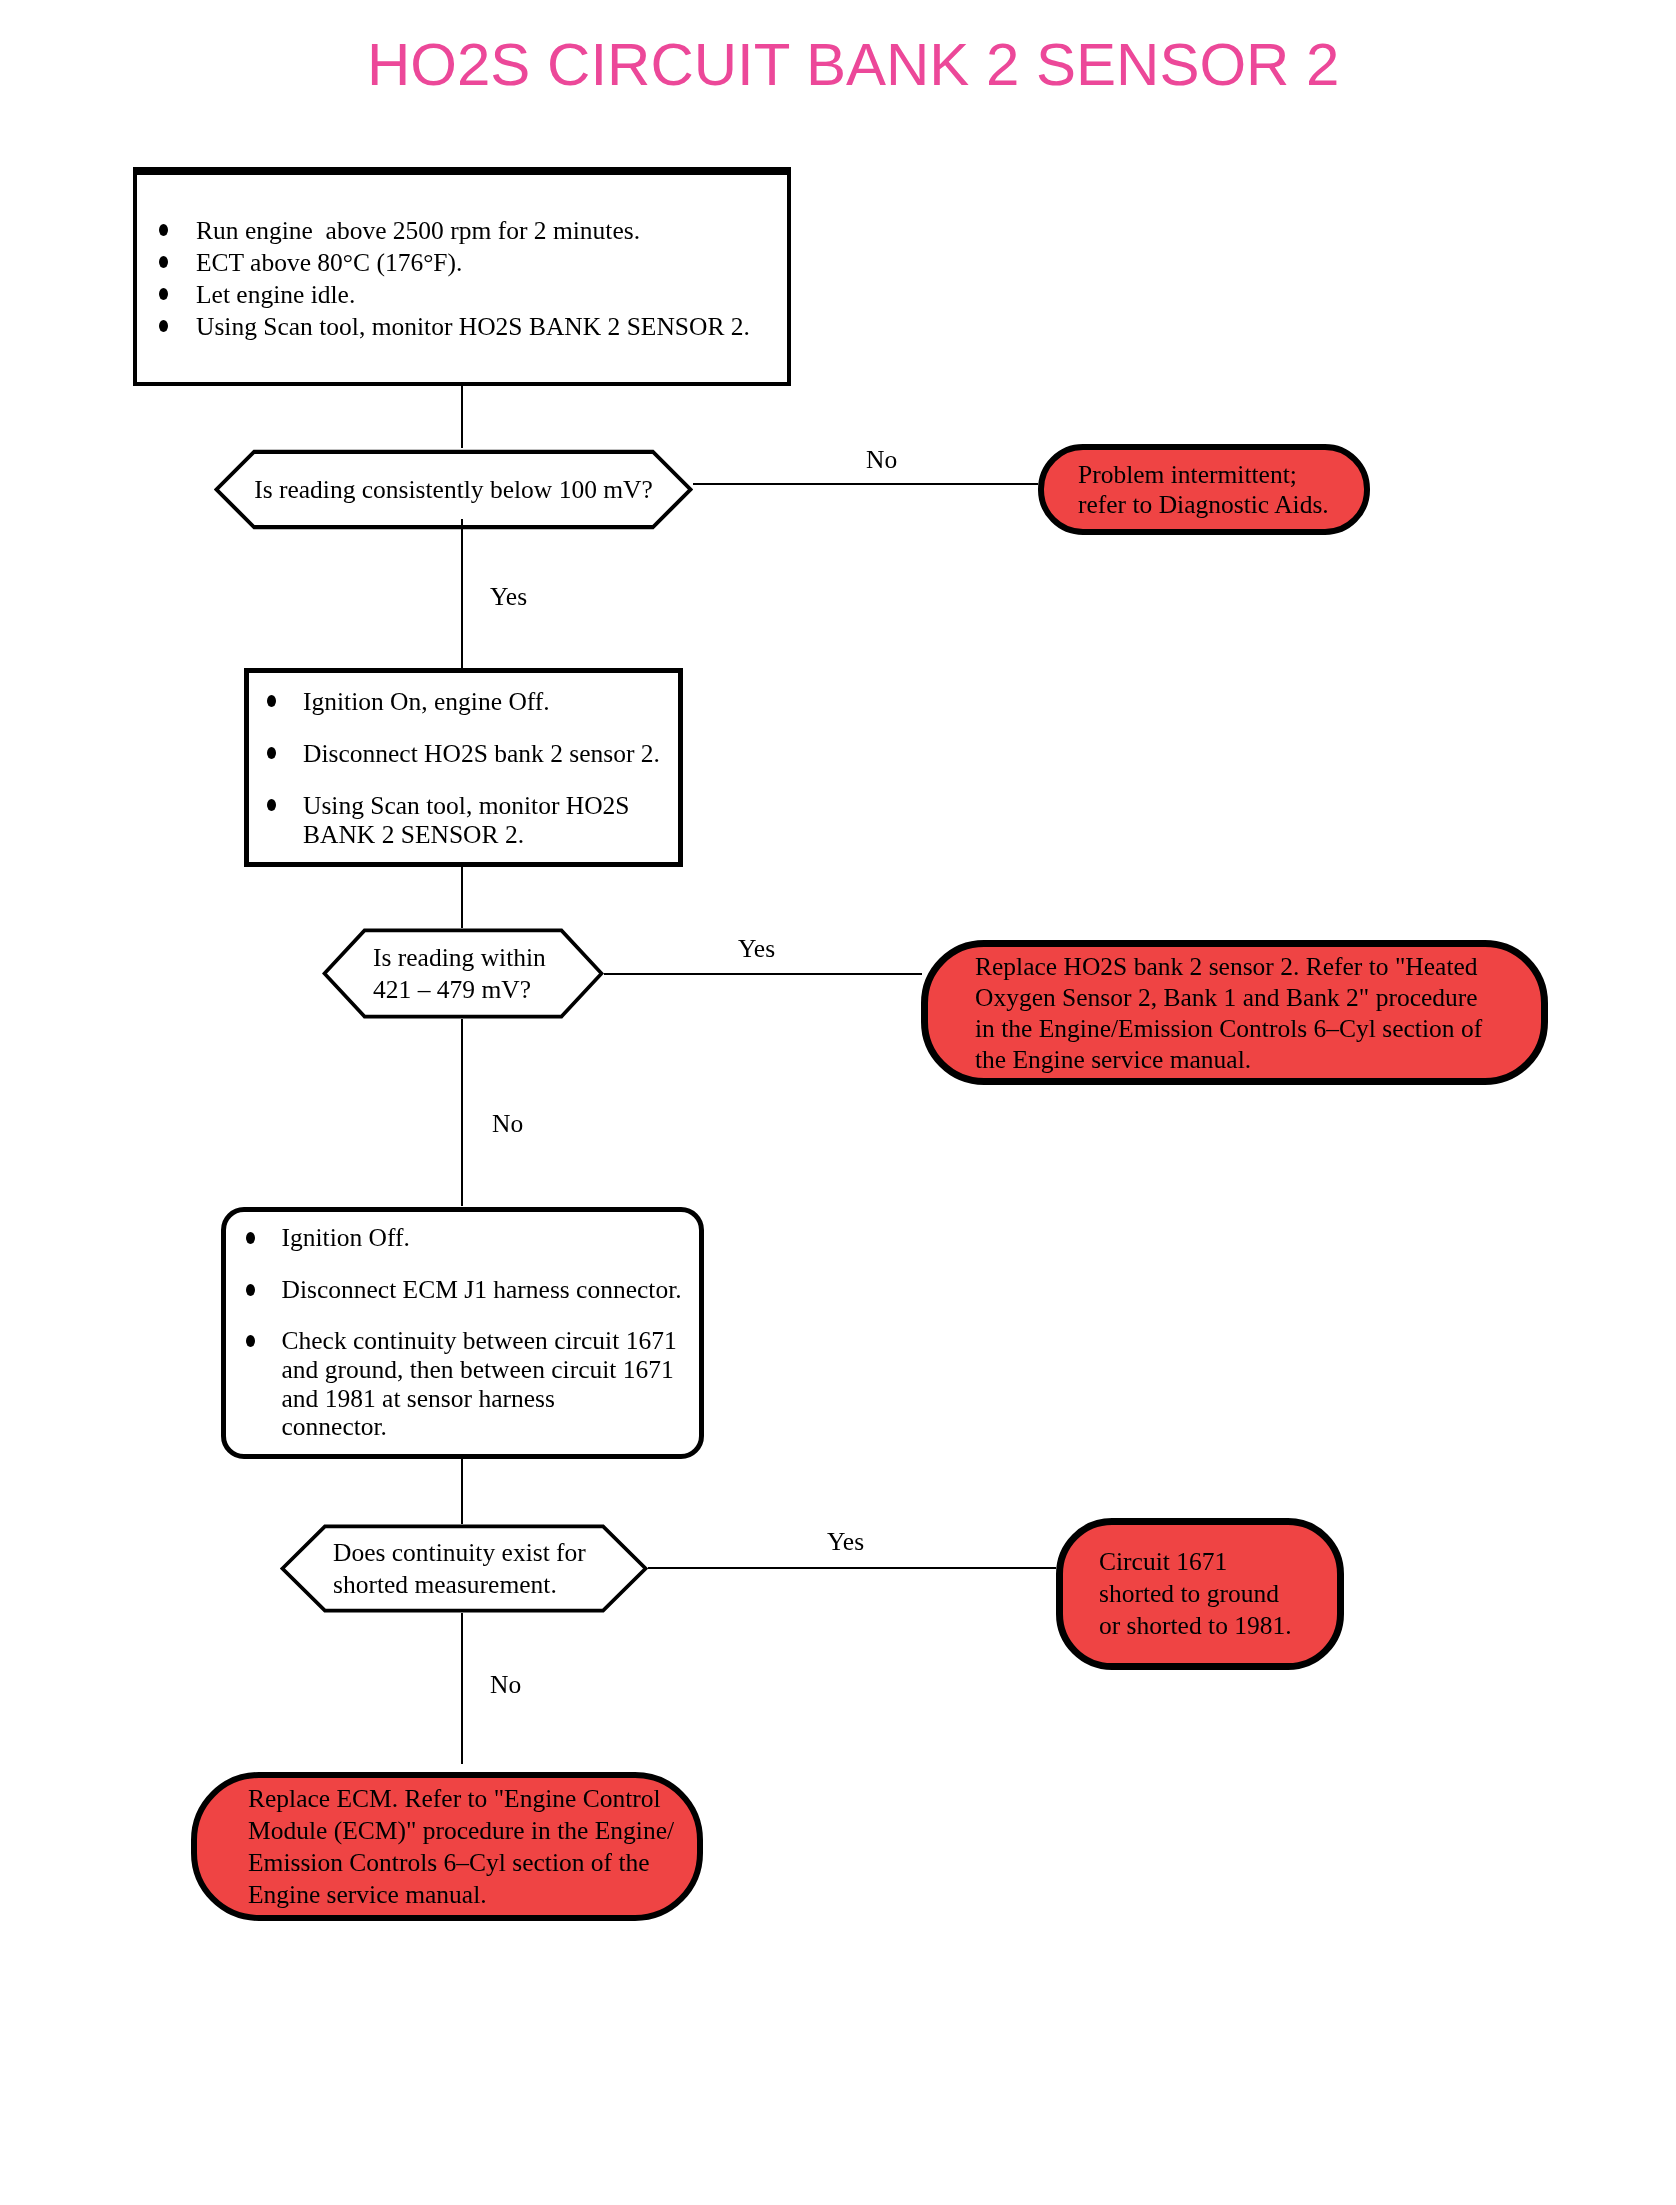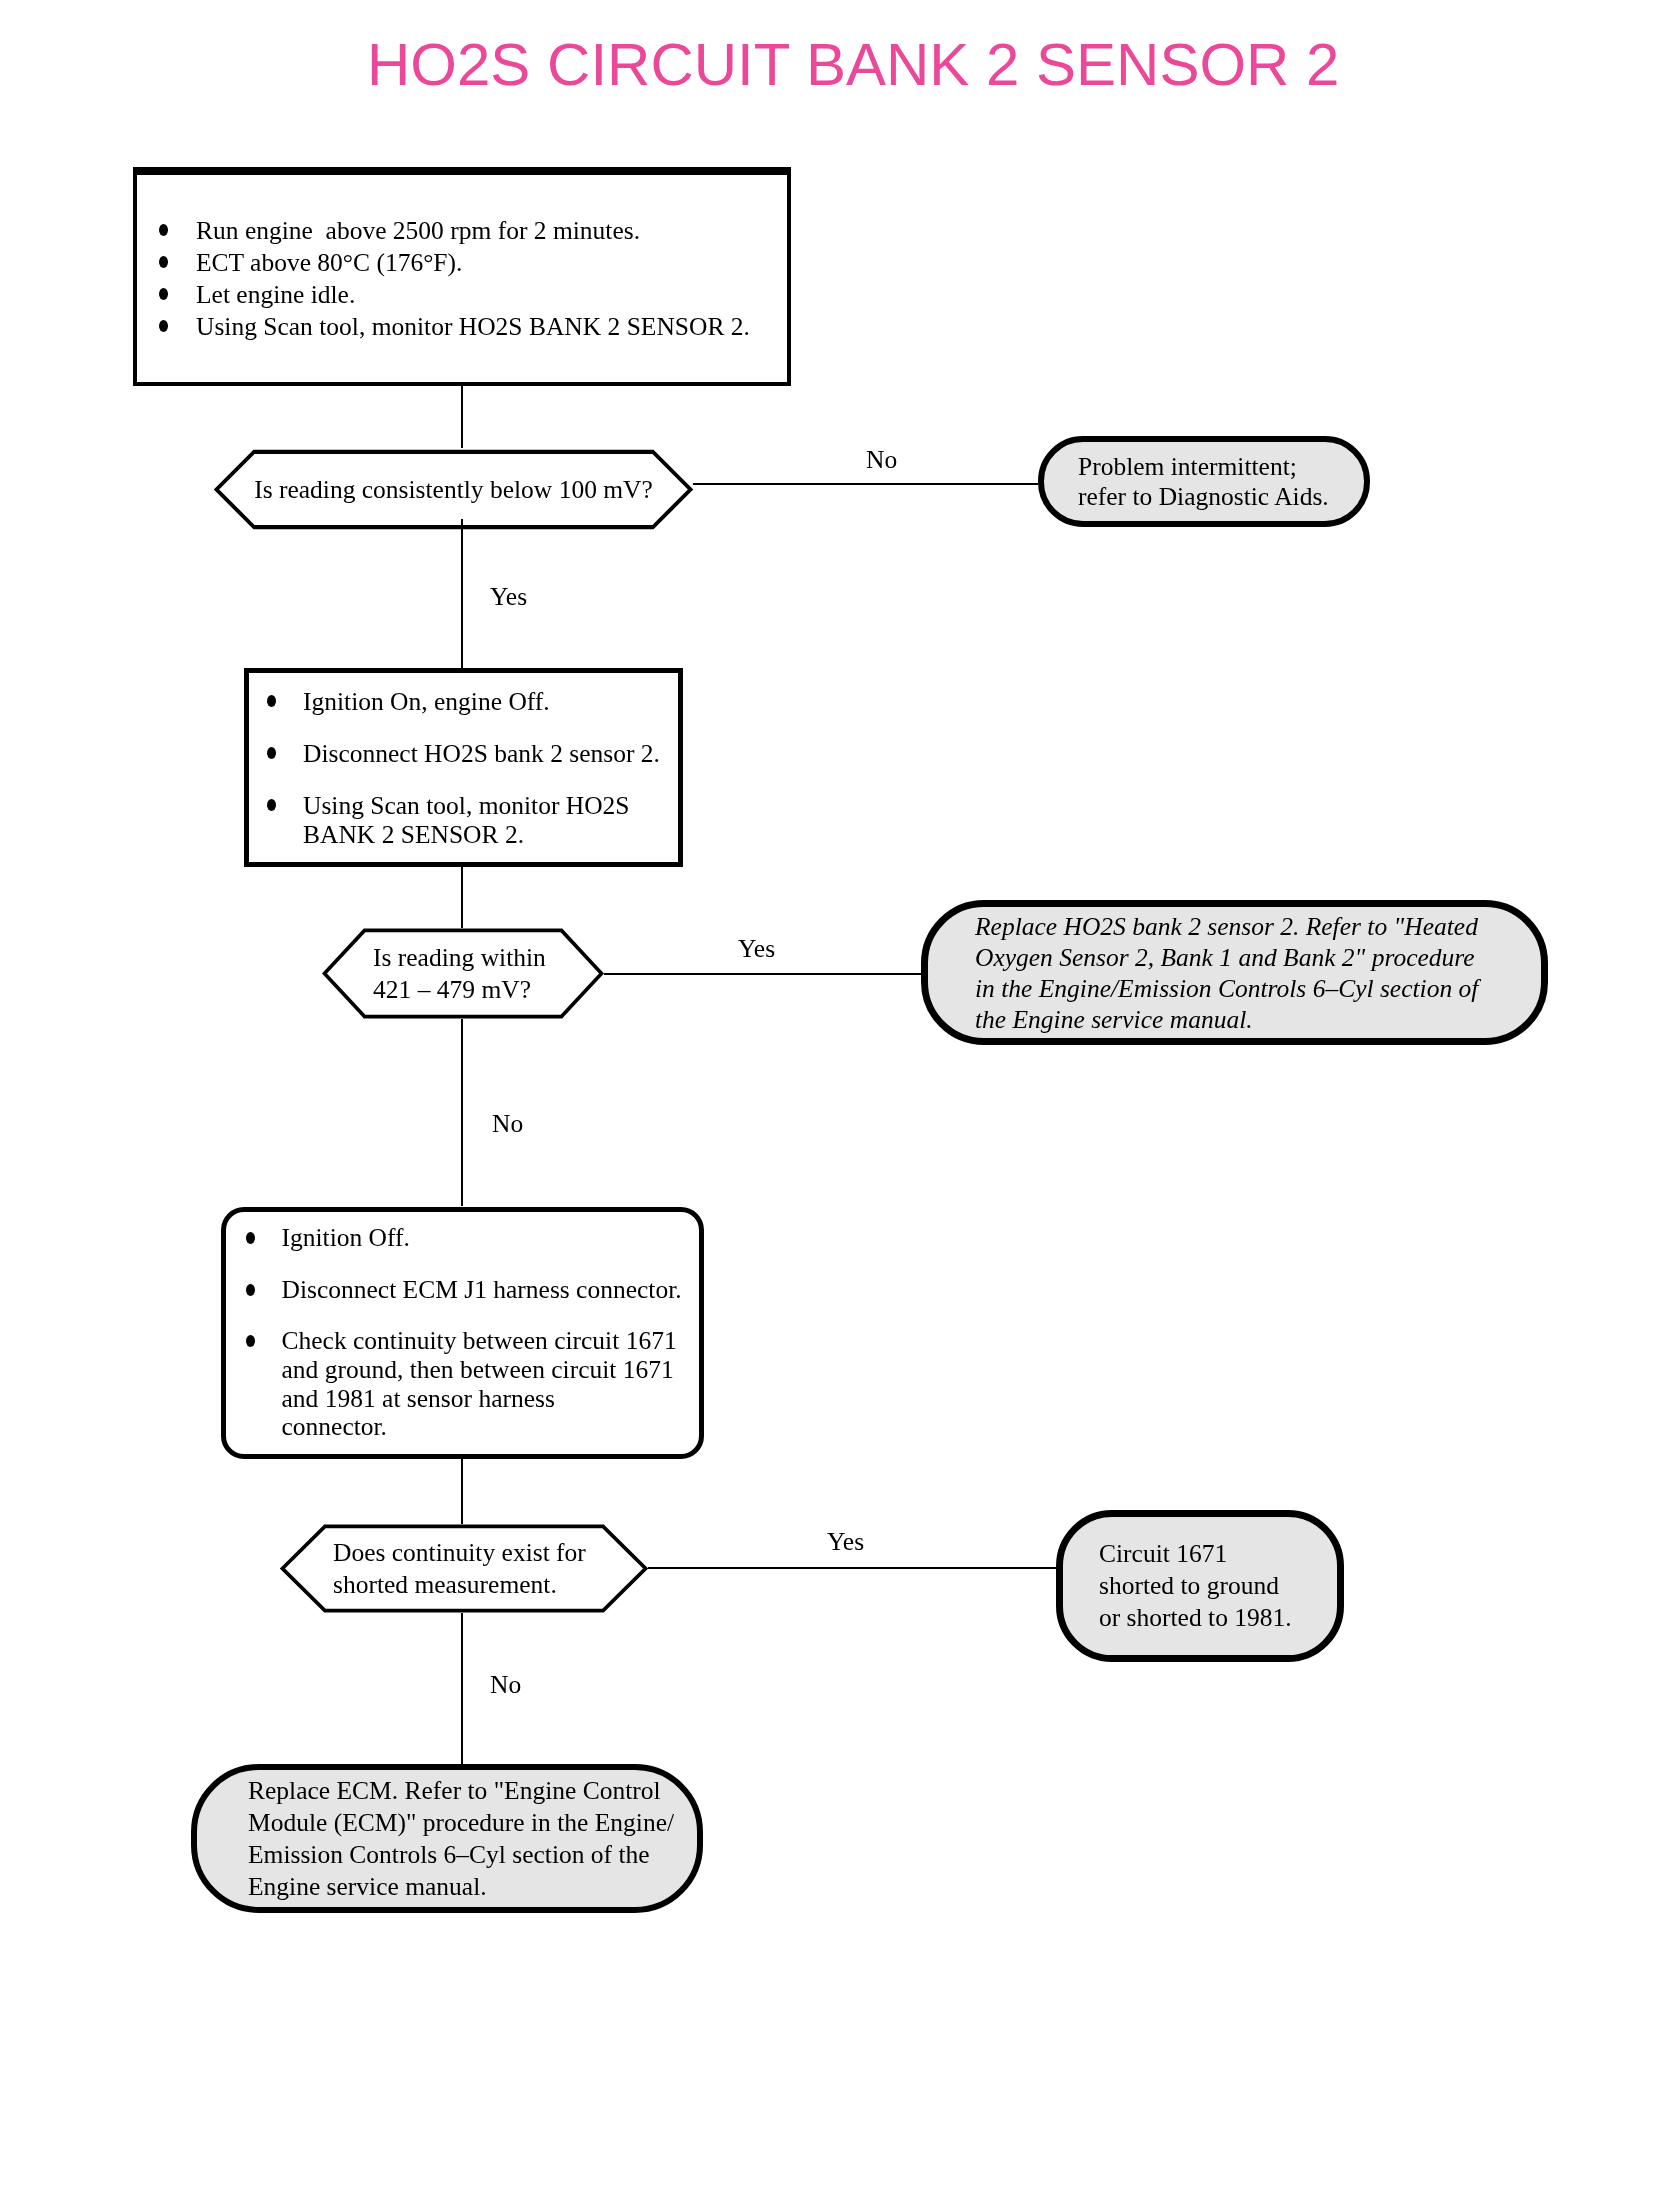--- a/index.html
+++ b/index.html
@@ -59,29 +59,30 @@
     left:0;top:0;right:0;bottom:0;
     display:flex;
     flex-direction:column;
     justify-content:center;
     font-size:25.5px;
     line-height:32px;
     white-space:pre;
   }
   .terminal{
     position:absolute;
-    background:#e5e5e5;
+    background:#ef4444;
     border:6.7px solid #000;
     box-sizing:border-box;
     display:flex;
     flex-direction:column;
     justify-content:center;
     font-size:25.5px;
     line-height:31px;
     white-space:pre;
+    margin-top:8px;
   }
   .vline,.hline{position:absolute;background:#000;}
   .vline{width:2.4px;}
   .hline{height:2.4px;}
   .blabel{
     position:absolute;
     font-size:25.5px;
     line-height:29px;
     white-space:pre;
   }
@@ -158,21 +159,21 @@
     <svg viewBox="0 0 464 150" preserveAspectRatio="none">
       <polygon points="4,75 70,4 394,4 460,75 394,146 70,146" fill="#ffffff" stroke="#000000" stroke-width="6"></polygon>
     </svg>
     <div class="htext" style="padding-left:51px;">Is reading within
 421 – 479 mV?</div>
   </div>
 
   <div class="hline" style="left:604px;top:973px;width:318px;"></div>
   <div class="blabel" style="left:738px;top:934px;">Yes</div>
 
-  <div class="terminal" style="left:921px;top:900px;width:627px;height:145px;border-width:7.3px;border-radius:63px;padding-left:47px;font-style:italic;">
+  <div class="terminal" style="left:921px;top:932px;width:627px;height:145px;border-width:7.3px;border-radius:63px;padding-left:47px;">
     <span style="white-space:pre;">Replace HO2S bank 2 sensor 2. Refer to "Heated
 Oxygen Sensor 2, Bank 1 and Bank 2" procedure
 in the Engine/Emission Controls 6–Cyl section of
 the Engine service manual.</span>
   </div>
 
   <div class="vline" style="left:461px;top:1019px;height:187px;"></div>
   <div class="blabel" style="left:492px;top:1109px;">No</div>
 
   <div class="pbox" style="left:221px;top:1207px;width:483px;height:252px;border-width:5.5px;justify-content:center;border-radius:23px;">

